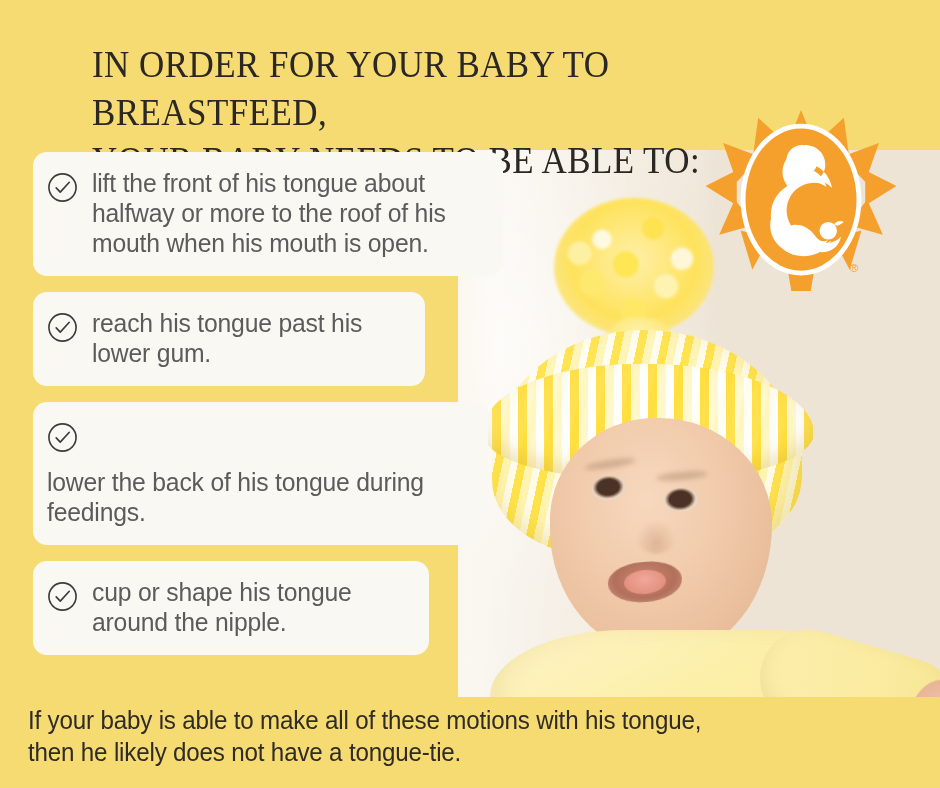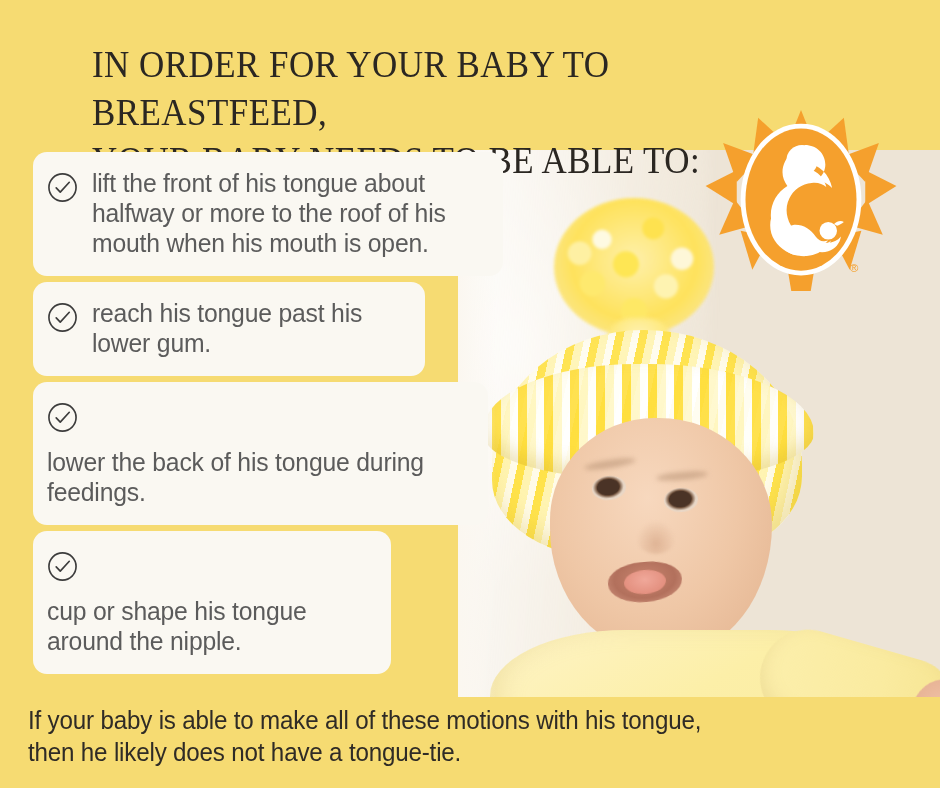--- a/index.html
+++ b/index.html
@@ -167,41 +167,41 @@
   .list { position:absolute; left:33px; top:152px; width:470px; }
   .card {
     position:relative;
     background:#FAF8F2;
     border-radius:14px;
     padding:16px 18px 18px 14px;
     display:flex;
     align-items:flex-start;
     gap:14px;
   }
-  .card-wrap { margin-bottom:6px; }
+  .card-wrap { margin-bottom:16px; }
   .card-wrap:last-child { margin-bottom:0; }
 
   .chk { flex:0 0 auto; width:31px; height:31px; margin-top:4px; }
   .chk svg { display:block; width:31px; height:31px; }
 
   .card-text {
     font-size:25.5px;
     line-height:30px;
     color:#5B5B5B;
     font-weight:300;
     letter-spacing:-.2px;
     transform:scaleX(.97);
     transform-origin:left center;
   }
 
   
   .w1 { width:470px; }
   .w2 { width:392px;justify-content:space-between; }
   .w3 { width:455px;flex-direction:column; }
-  .w4 { width:358px;flex-direction:column; }
+  .w4 { width:396px; }
   .w5 { width:455px; }
 
   
   .footer {
     position:absolute; left:28px; top:704px; width:890px;
     font-size:26px;
     line-height:32px;
     color:#2F2B26;
     font-weight:300;
     letter-spacing:-.2px;

